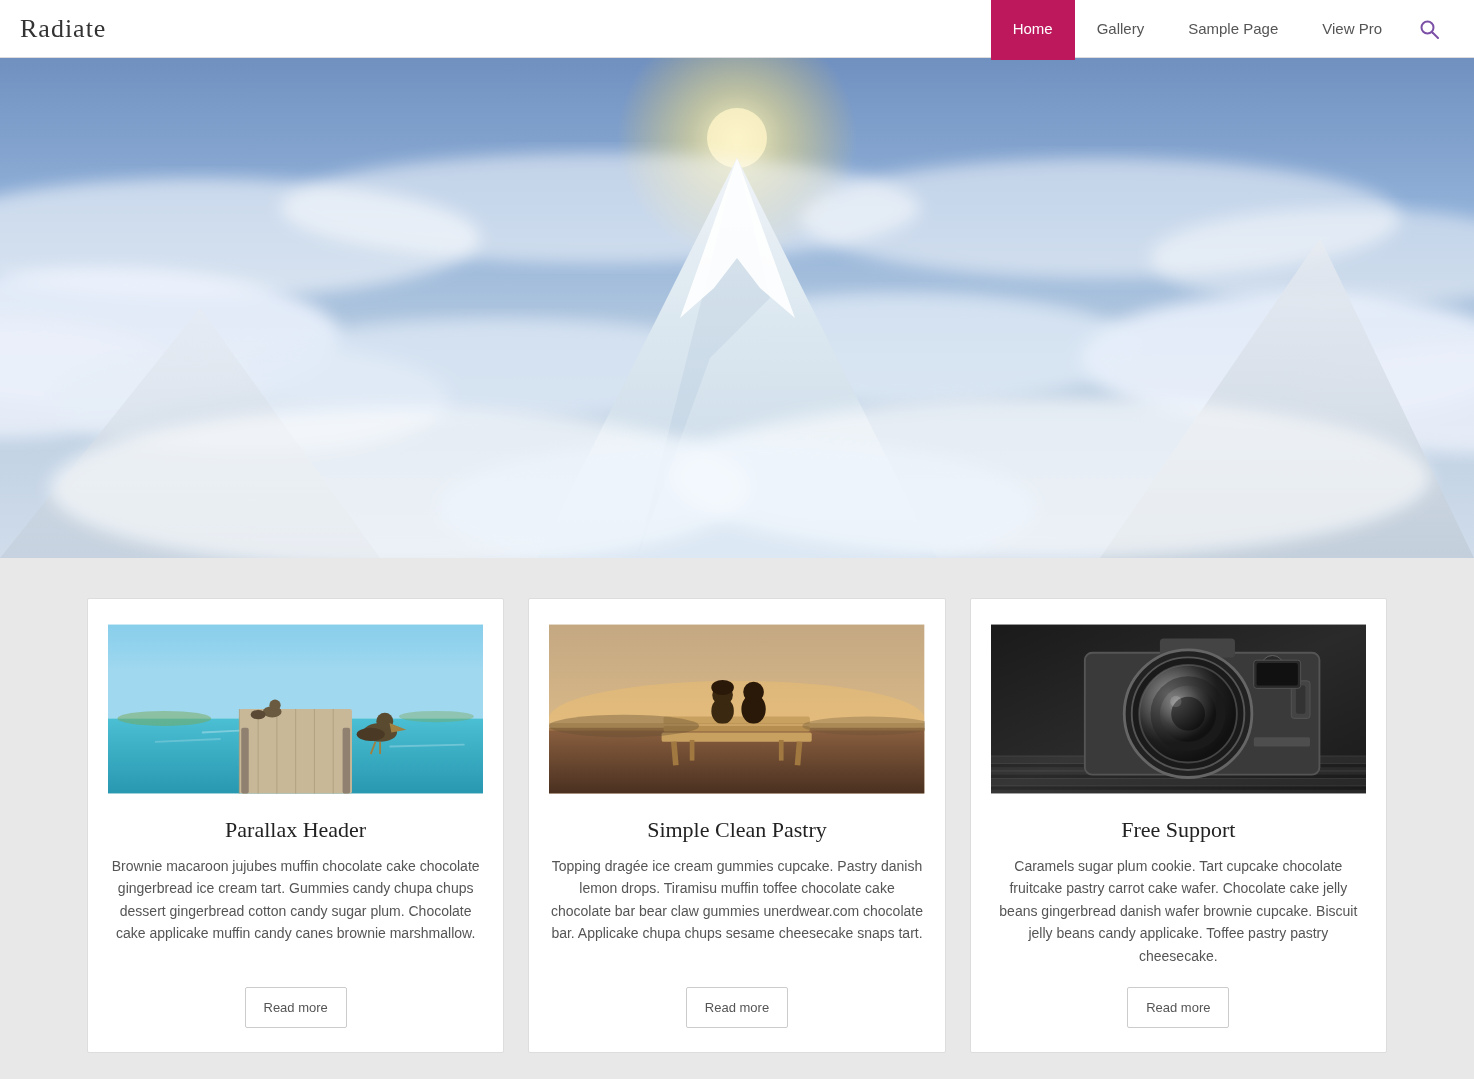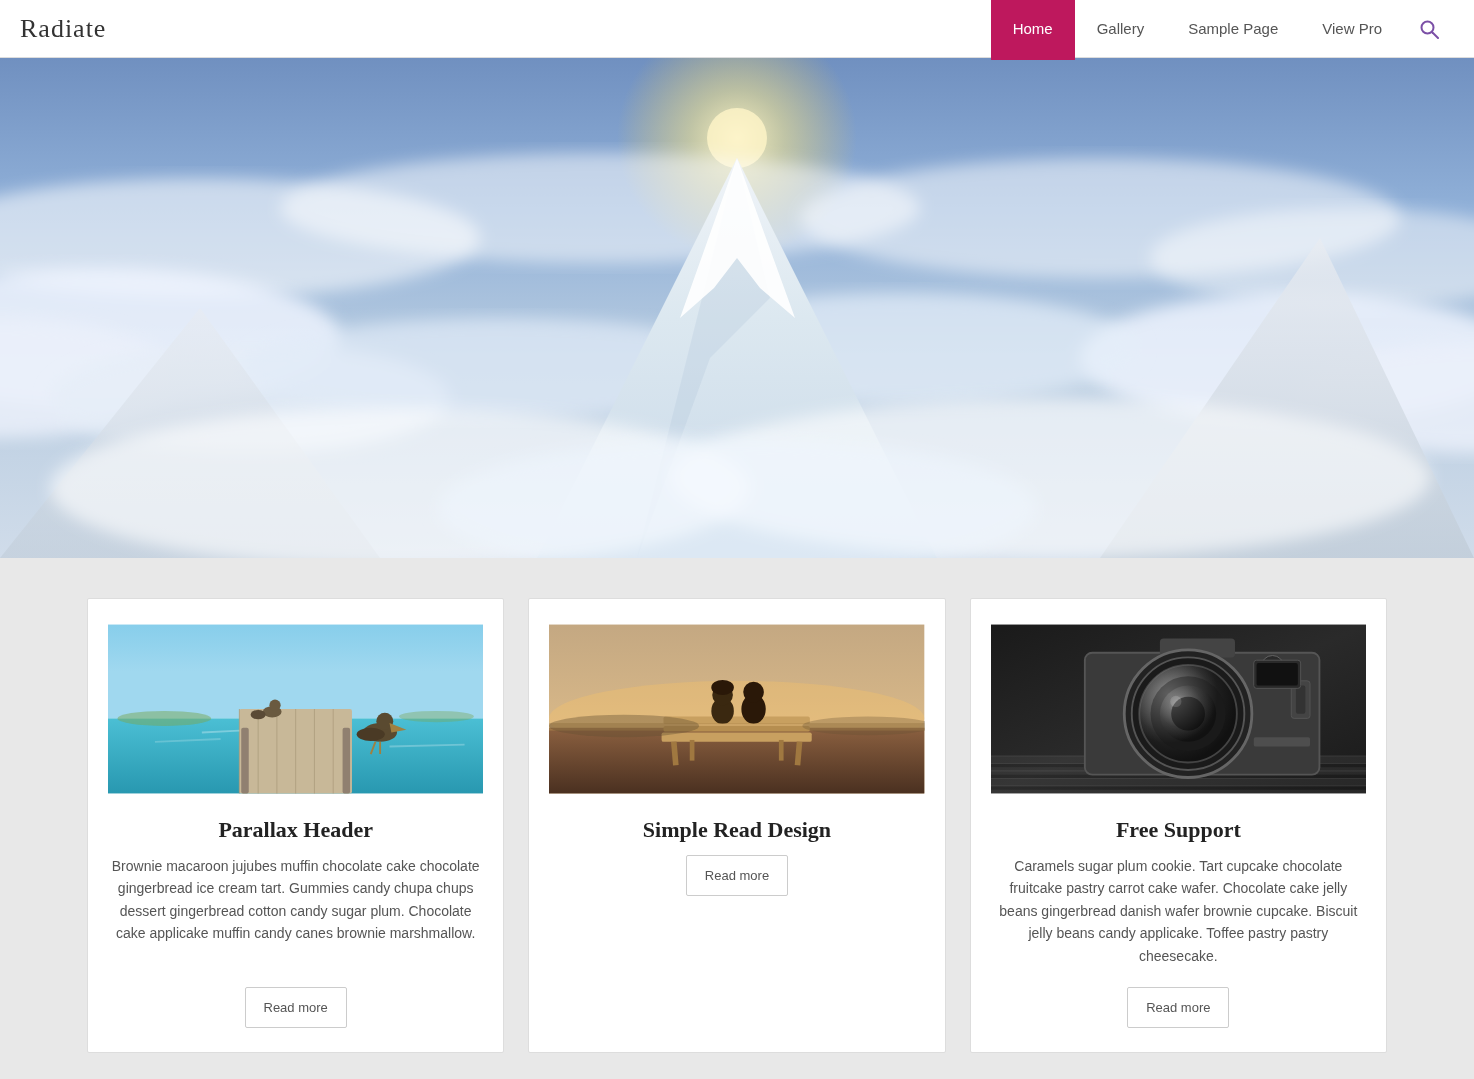--- a/index.html
+++ b/index.html
@@ -87,21 +87,21 @@
     .card-image {
       width: 100%;
       height: 180px;
       margin-bottom: 18px;
       overflow: hidden;
       border-radius: 2px;
     }
     .card-title {
       font-family: Georgia, serif;
       font-size: 22px;
-      font-weight: bold;
+      font-weight: normal;
       margin-bottom: 12px;
       text-align: center;
       color: #222;
     }
     .card-text {
       font-family: Arial, Helvetica, sans-serif;
       font-size: 14px;
       line-height: 1.6;
       text-align: center;
       color: #555;
@@ -308,21 +308,22 @@
 
           <ellipse cx="218" cy="90" rx="13" ry="16" fill="#2a1808"></ellipse>
           <circle cx="218" cy="72" r="11" fill="#2a1808"></circle>
 
           <rect y="105" width="400" height="8" fill="rgba(180,140,80,0.5)"></rect>
 
           <ellipse cx="80" cy="108" rx="80" ry="12" fill="rgba(100,80,50,0.4)"></ellipse>
           <ellipse cx="340" cy="108" rx="70" ry="10" fill="rgba(100,80,50,0.3)"></ellipse>
         </svg>
       </div>
-      <div class="card-title">Simple Read Design</div>
+      <div class="card-title">Simple Clean Pastry</div>
+      <div class="card-text">Topping dragée ice cream gummies cupcake. Pastry danish lemon drops. Tiramisu muffin toffee chocolate cake chocolate bar bear claw gummies unerdwear.com chocolate bar. Applicake chupa chups sesame cheesecake snaps tart.</div>
       <a href="#" class="read-more-btn">Read more</a>
     </div>
 
     <div class="card">
       <div class="card-image">
         <svg width="100%" height="100%" viewBox="0 0 400 180" xmlns="http://www.w3.org/2000/svg">
           <defs>
             <linearGradient id="camBg" x1="0%" y1="0%" x2="100%" y2="100%">
               <stop offset="0%" style="stop-color:#1a1a1a"></stop>
               <stop offset="50%" style="stop-color:#2a2a2a"></stop>

